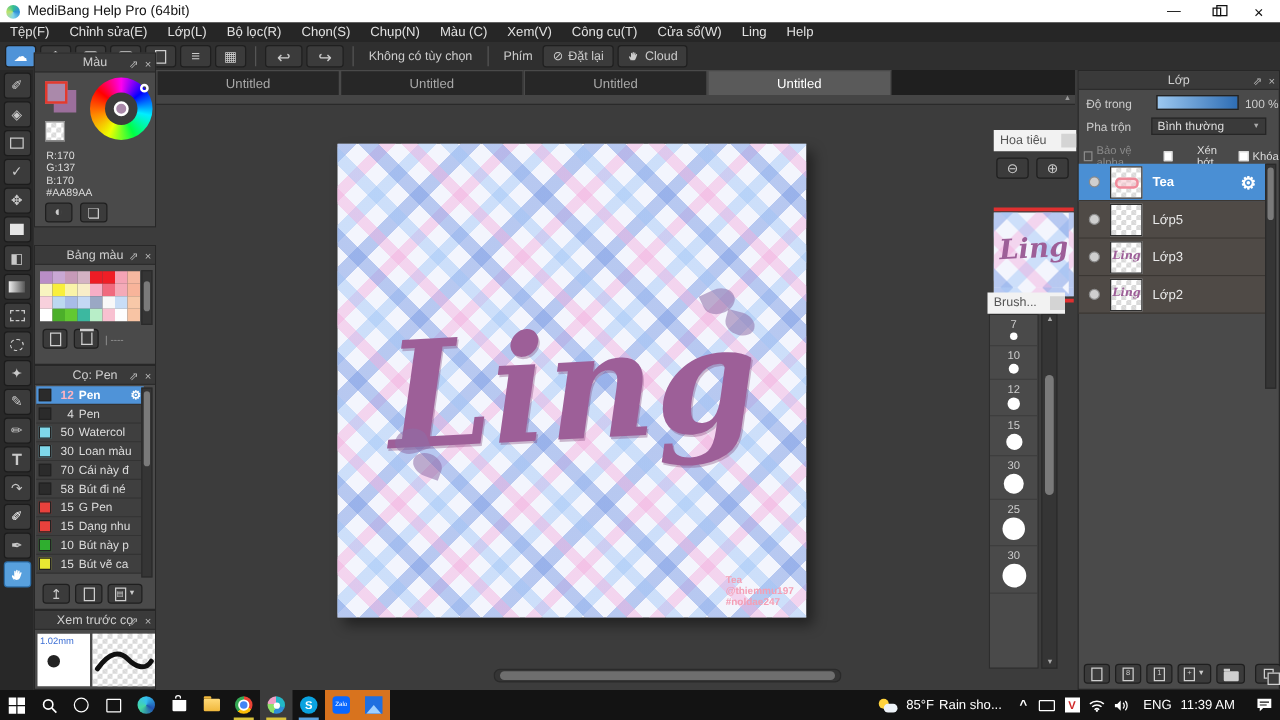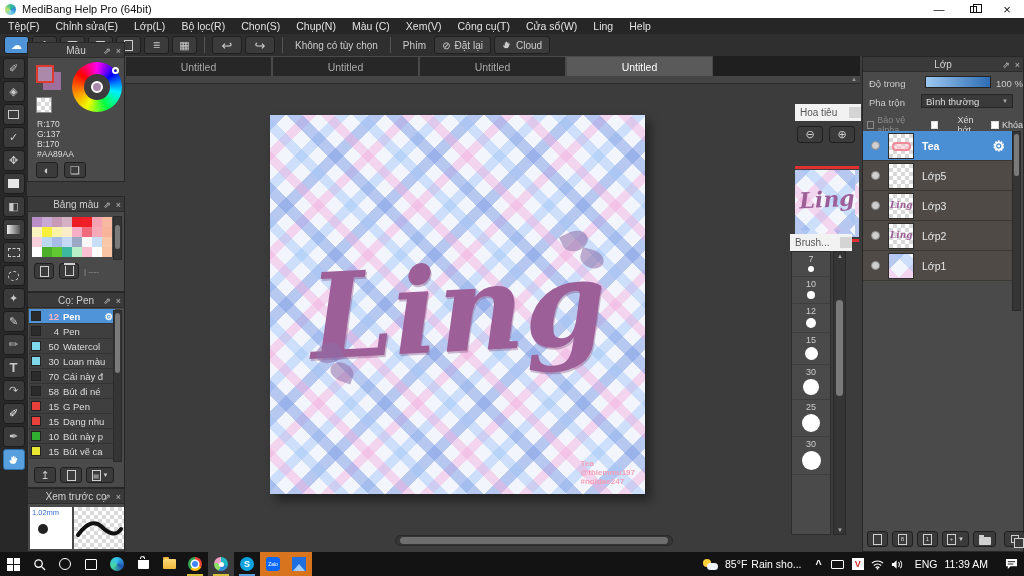--- a/index.html
+++ b/index.html
@@ -541,25 +541,20 @@
           </span>
         <span class="lname">Lớp3</span>
       </div>
       <div class="lrow">
         <span class="vdot"></span>
         <span class="lthumb checker">
             <span style="position:absolute;left:1px;top:6px;font-family:'DejaVu Serif',serif;font-style:italic;font-weight:bold;color:#9d5f98;font-size:9px">Ling</span>
           </span>
         <span class="lname">Lớp2</span>
       </div>
-      <div class="lrow">
-        <span class="vdot"></span>
-        <span class="lthumb plaid mini"></span>
-        <span class="lname">Lớp1</span>
-      </div>
     </div>
     <div class="abs sbtrack" style="right:2px;top:74px;width:9px;height:180px">
         <div class="sbthumb" style="margin:2px 1px;height:42px"></div>
       </div>
     <div class="abs" style="left:4px;bottom:4px;display:flex;gap:4px;align-items:center">
       <span class="mbtn" style="width:21px">
           <span class="i-doc"></span>
         </span>
       <span class="mbtn" style="width:21px">
           <span class="i-doc">8</span>

